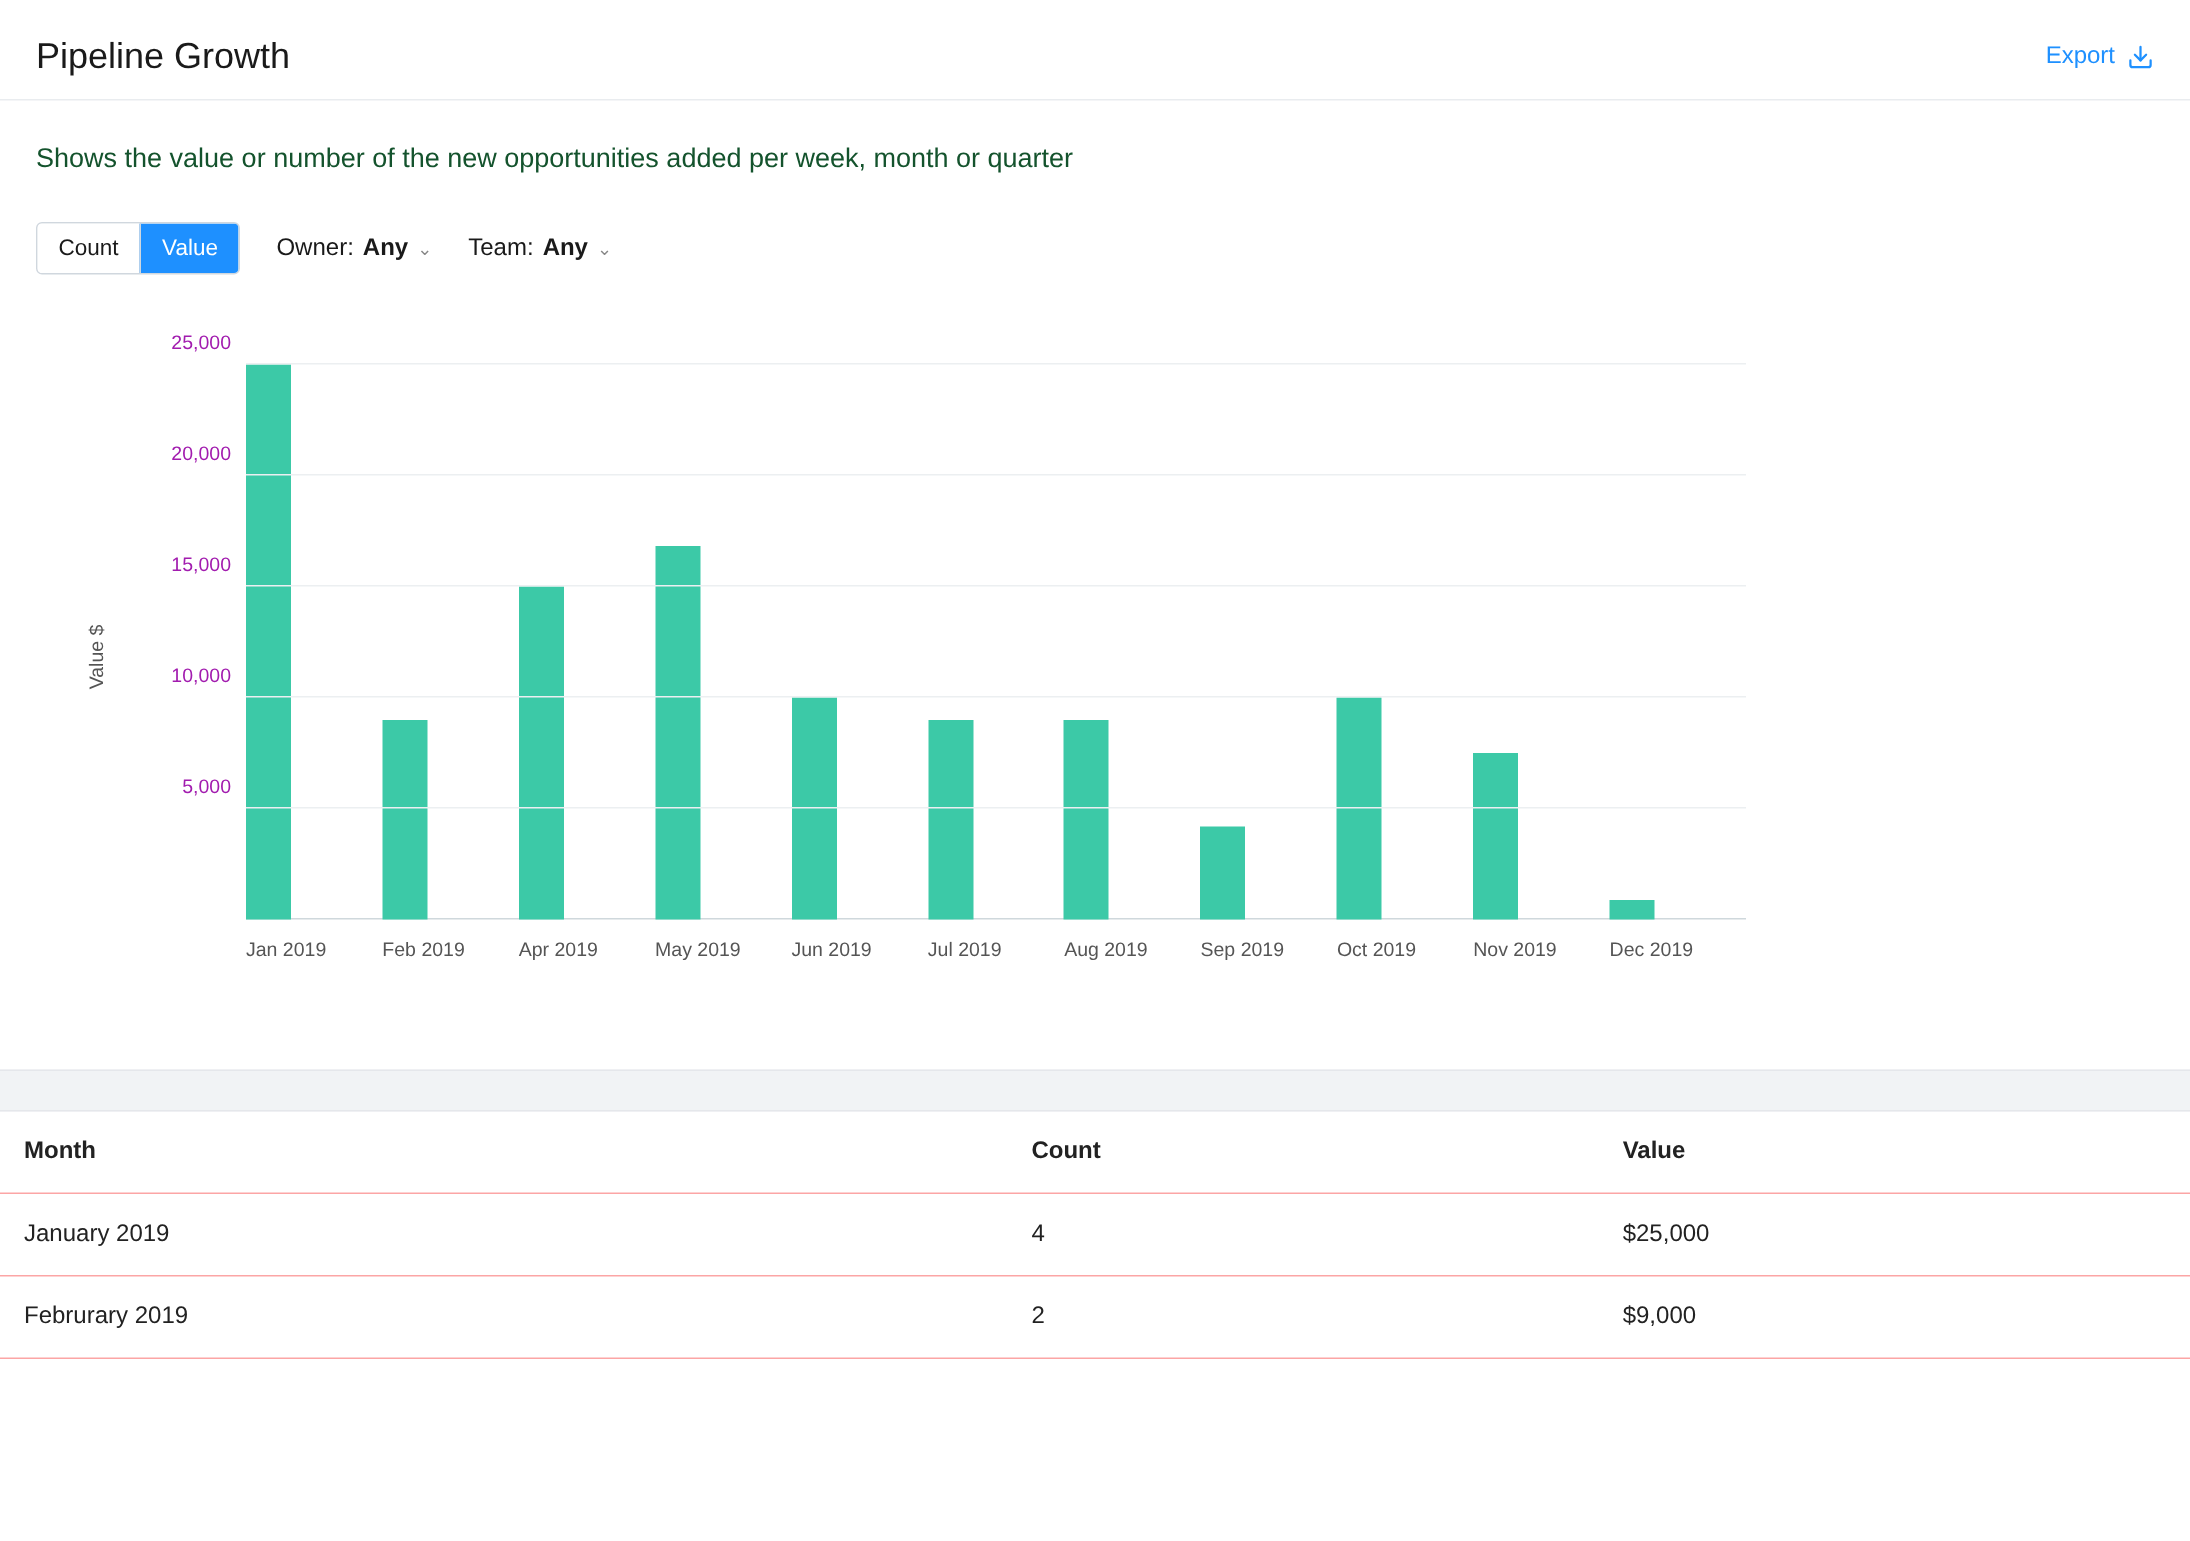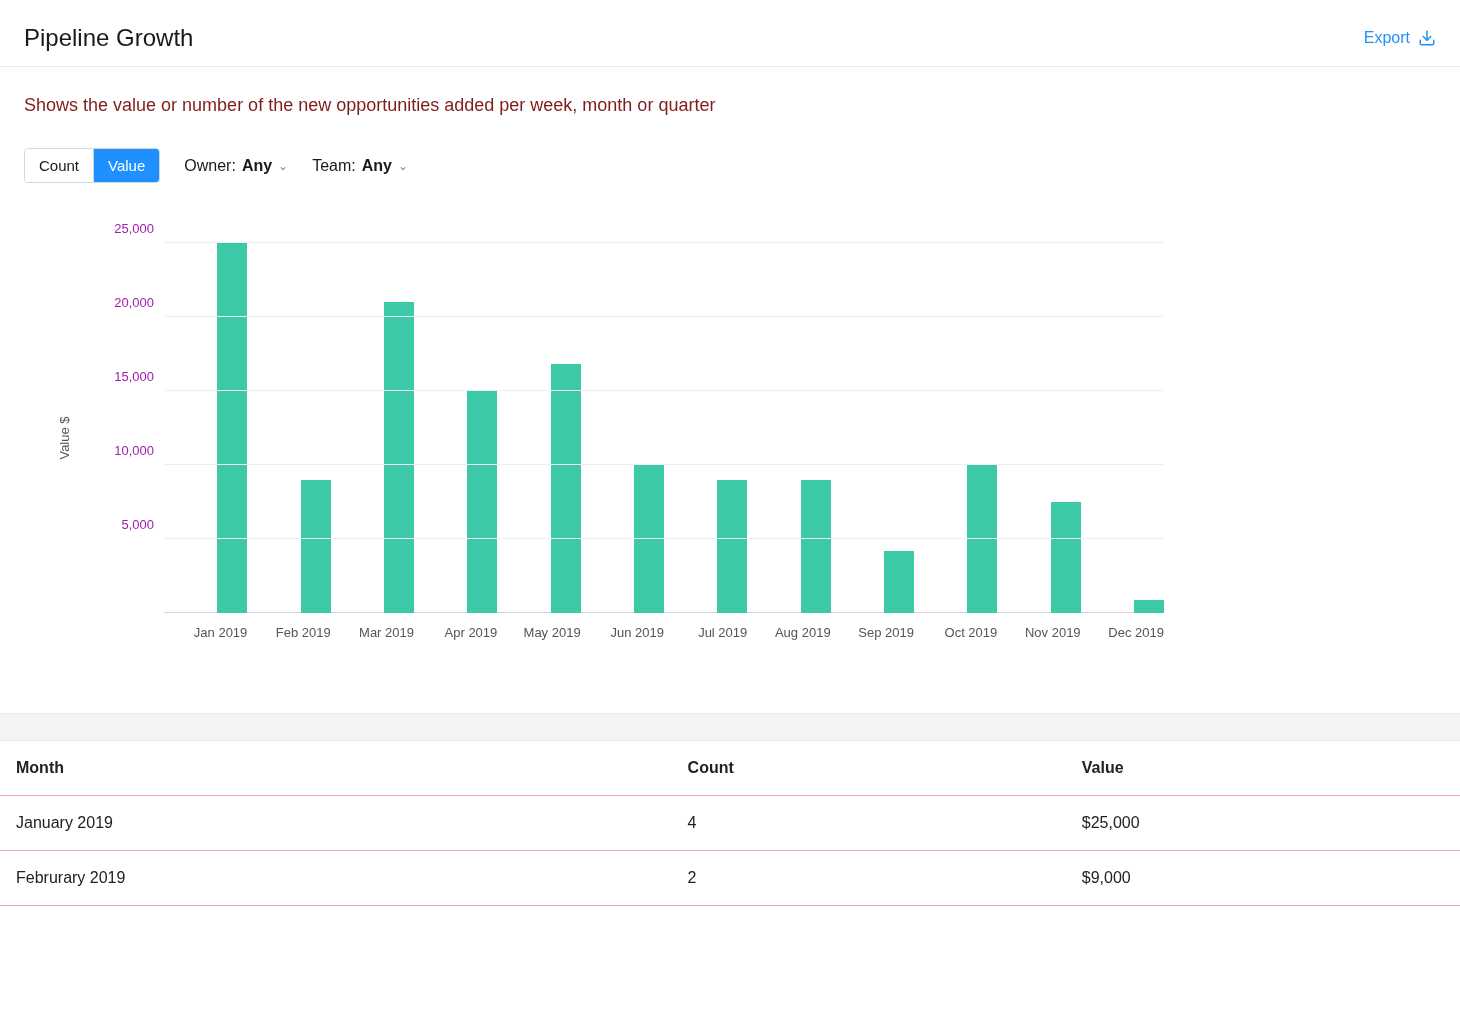--- a/index.html
+++ b/index.html
@@ -24,21 +24,21 @@
       display: flex;
       align-items: flex-start;
       gap: 8px;
       color: #1e90ff;
       font-size: 16px;
       cursor: pointer;
     }
     .export-link svg { stroke: #1e90ff; }
     .content { padding: 28px 24px 0 24px; }
     .description {
-      color: #7f1d1d;
+      color: #14532d;
       font-size: 18px;
       margin-bottom: 32px;
     }
     .controls {
       display: flex;
       align-items: center;
       gap: 24px;
       margin-bottom: 40px;
     }
     .segmented {
@@ -122,21 +122,21 @@
       position: absolute;
       left: 0; right: 0; bottom: 0;
       height: 100%;
       display: flex;
       justify-content: space-around;
       align-items: flex-end;
     }
     .bar-slot {
       flex: 1;
       display: flex;
-      justify-content: flex-end;
+      justify-content: flex-start;
       align-items: flex-end;
       height: 100%;
       position: relative;
     }
     .bar {
       width: 30px;
       background: #3cc9a7;
     }
     .xlabel {
       position: absolute;
@@ -209,24 +209,20 @@
     <div class="plot-area" id="plot-area">
       <div class="baseline"></div>
       <div class="bars" id="bars">
           <div class="bar-slot">
             <div class="bar" style="height: 100%; background: rgb(60, 201, 167);"></div>
             <div class="xlabel">Jan 2019</div>
           </div>
           <div class="bar-slot">
             <div class="bar" style="height: 36%; background: rgb(60, 201, 167);"></div>
             <div class="xlabel">Feb 2019</div>
-          </div>
-          <div class="bar-slot">
-            <div class="bar" style="height: 84%; background: rgb(60, 201, 167);"></div>
-            <div class="xlabel">Mar 2019</div>
           </div>
           <div class="bar-slot">
             <div class="bar" style="height: 60%; background: rgb(60, 201, 167);"></div>
             <div class="xlabel">Apr 2019</div>
           </div>
           <div class="bar-slot">
             <div class="bar" style="height: 67.2%; background: rgb(60, 201, 167);"></div>
             <div class="xlabel">May 2019</div>
           </div>
           <div class="bar-slot">

